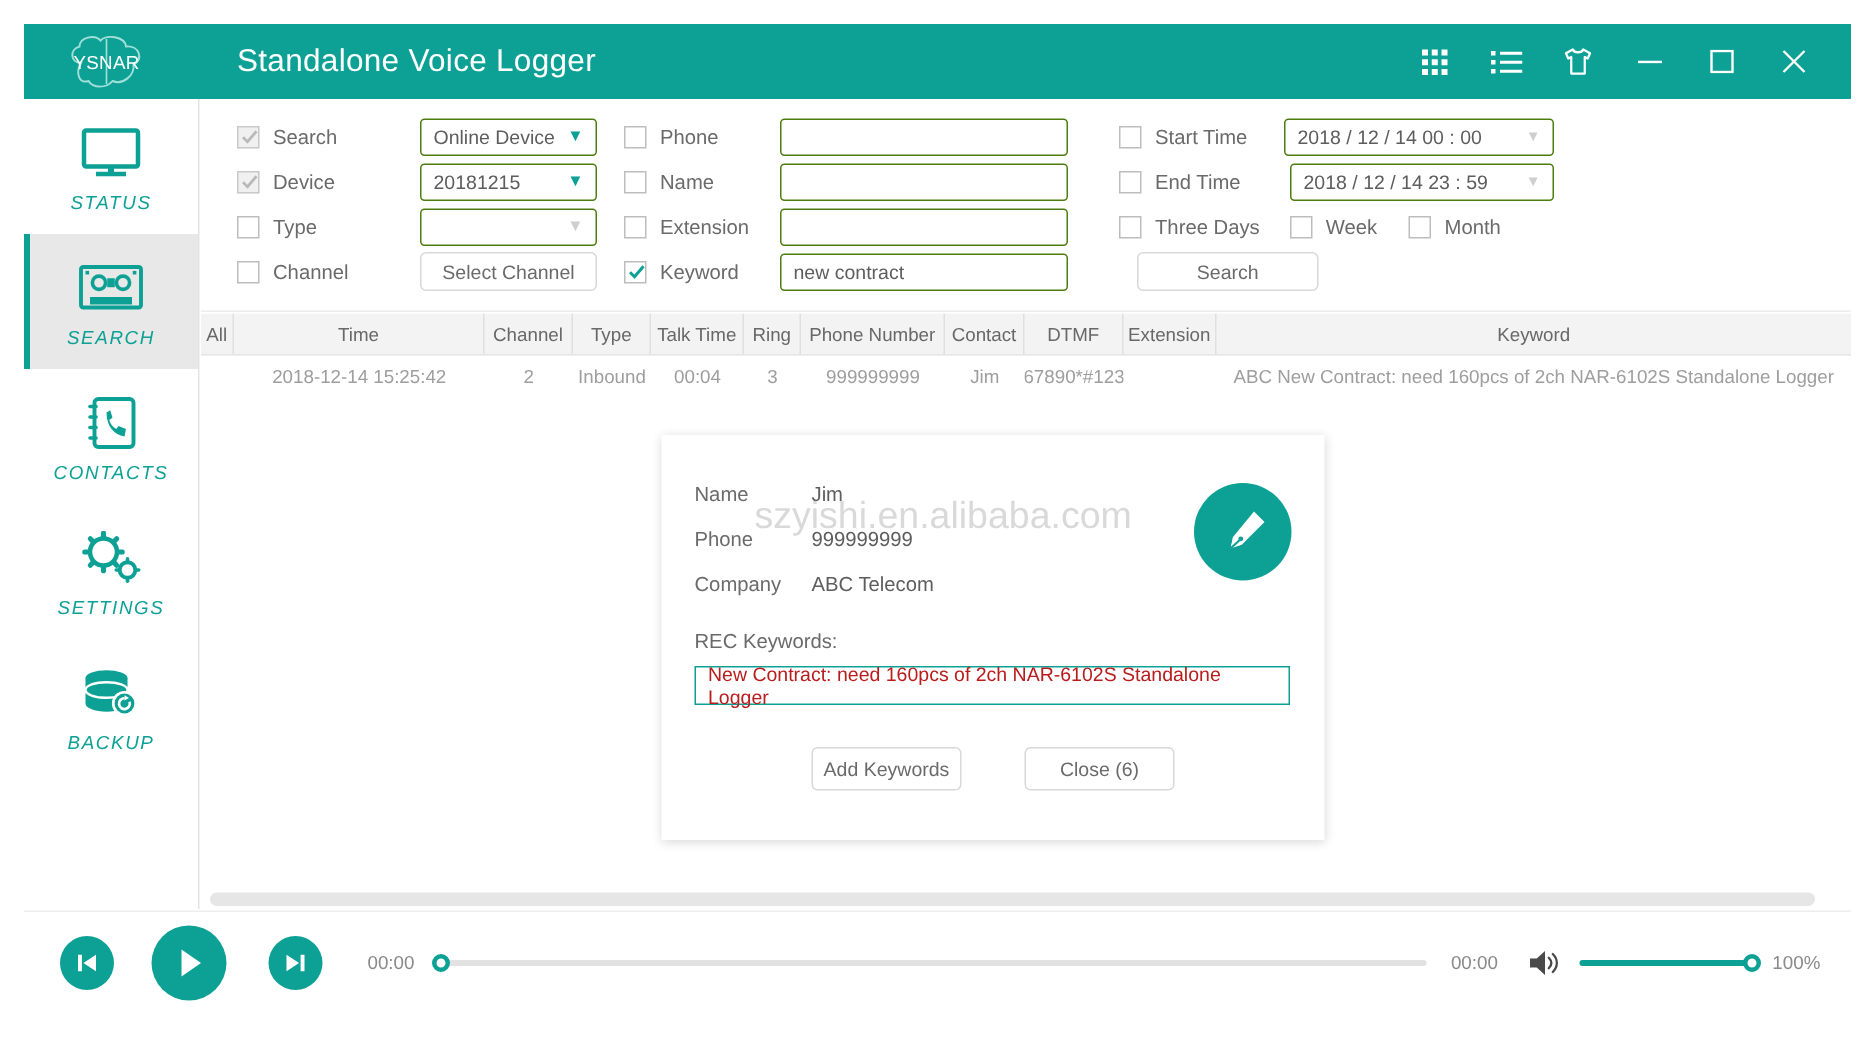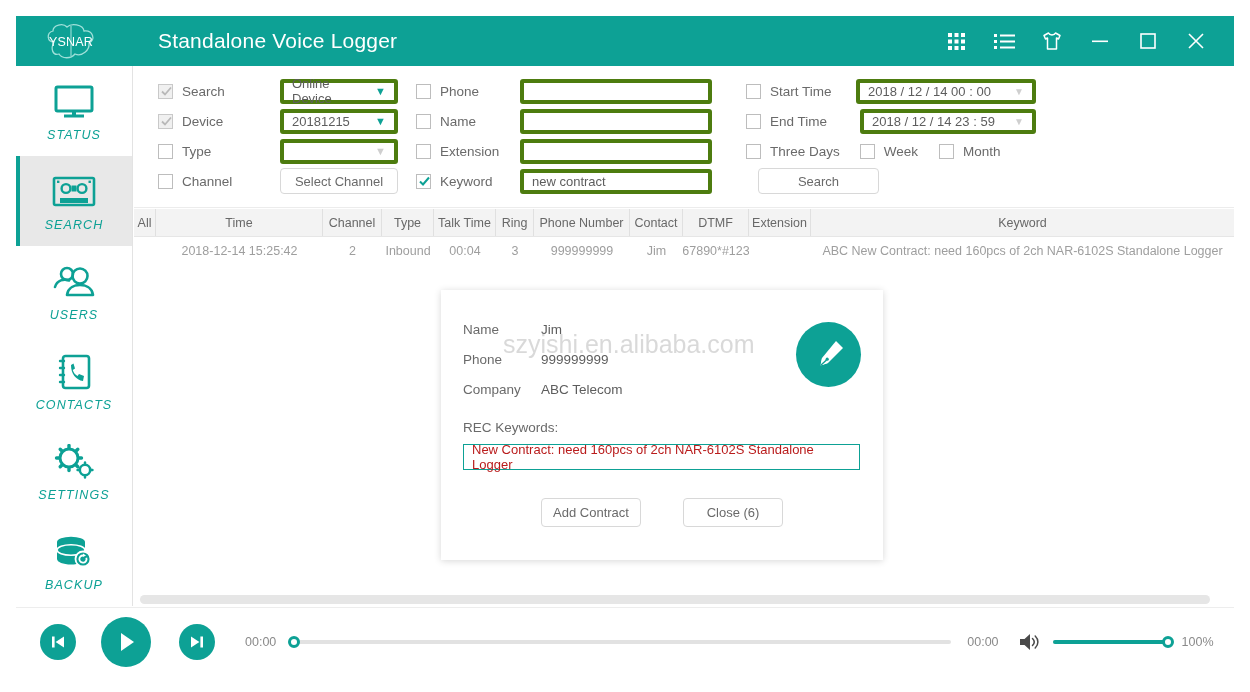--- a/index.html
+++ b/index.html
@@ -106,21 +106,21 @@
   .cb .tick { position: absolute; left: 1px; top: 0px; display: block; }
   .cb-label {
     font-size: 13.5px;
     color: #6a6a6a;
     margin-left: 9px;
     white-space: nowrap;
   }
 
   .select-box, .text-box, .date-box {
     height: 25px;
-    border: 4px solid #4d7c0f;
+    border: 1px solid #4d7c0f;
     border-radius: 3px;
     background: #ffffff;
     display: flex;
     align-items: center;
     font-size: 13px;
     color: #5d5d5d;
     padding: 0 8px;
     cursor: text;
   }
   .select-box { cursor: pointer; justify-content: space-between; }
@@ -358,31 +358,20 @@
           <circle cx="30" cy="12.5" r="4.4" fill="none" stroke="#0da195" stroke-width="2.4"></circle>
           <rect x="19.5" y="9.5" width="5" height="6" fill="#0da195"></rect>
           <rect x="8" y="22" width="28" height="5" fill="#0da195"></rect>
           <rect x="5" y="4.6" width="2.4" height="2.4" fill="#0da195"></rect>
           <rect x="36.5" y="4.6" width="2.4" height="2.4" fill="#0da195"></rect>
         </svg>
       </span>
       <span class="lbl">SEARCH</span>
     </div>
 
-    <div class="side-item">
-      <span class="ico">
-        <svg width="46" height="34" viewBox="0 0 46 34">
-          <circle cx="16" cy="9" r="6" fill="none" stroke="#0da195" stroke-width="2.6"></circle>
-          <path d="M4 22 C6 15 13 13.5 18 15.5" fill="none" stroke="#0da195" stroke-width="2.6" stroke-linecap="round"></path>
-          <circle cx="29" cy="11" r="7.5" fill="none" stroke="#0da195" stroke-width="2.6"></circle>
-          <path d="M16 30 C17 22 24 20 29 20 C34 20 41 22 42 30 Z" fill="none" stroke="#0da195" stroke-width="2.6" stroke-linejoin="round"></path>
-        </svg>
-      </span>
-      <span class="lbl">USERS</span>
-    </div>
 
     <div class="side-item">
       <span class="ico">
         <svg width="38" height="36" viewBox="0 0 38 36">
           <rect x="8" y="2" width="26" height="32" rx="2.5" fill="none" stroke="#0da195" stroke-width="2.6"></rect>
           <g stroke="#0da195" stroke-width="2.4" stroke-linecap="round">
             <path d="M5 7 L9 7"></path>
               <path d="M5 14 L9 14"></path>
               <path d="M5 21 L9 21"></path>
               <path d="M5 28 L9 28"></path>
@@ -593,21 +582,21 @@
       </div>
       <div class="mrow">
         <span class="mlabel">Company</span>
         <span class="mvalue">ABC Telecom</span>
       </div>
 
       <div class="mkw-label">REC Keywords:</div>
       <div class="kw-input">New Contract: need 160pcs of 2ch NAR-6102S Standalone Logger</div>
 
       <div class="modal-btns">
-        <span class="btn">Add Contract</span>
+        <span class="btn">Add Keywords</span>
         <span class="btn">Close (6)</span>
       </div>
     </div>
   </div>
 
   <div class="player">
     <div class="pbtn small" style="margin-left:24px;">
       <svg width="20" height="20" viewBox="0 0 20 20">
         <rect x="4" y="4.5" width="2.6" height="11" fill="#ffffff"></rect>
         <path d="M16 4.5 L16 15.5 L7.6 10 Z" fill="#ffffff"></path>

